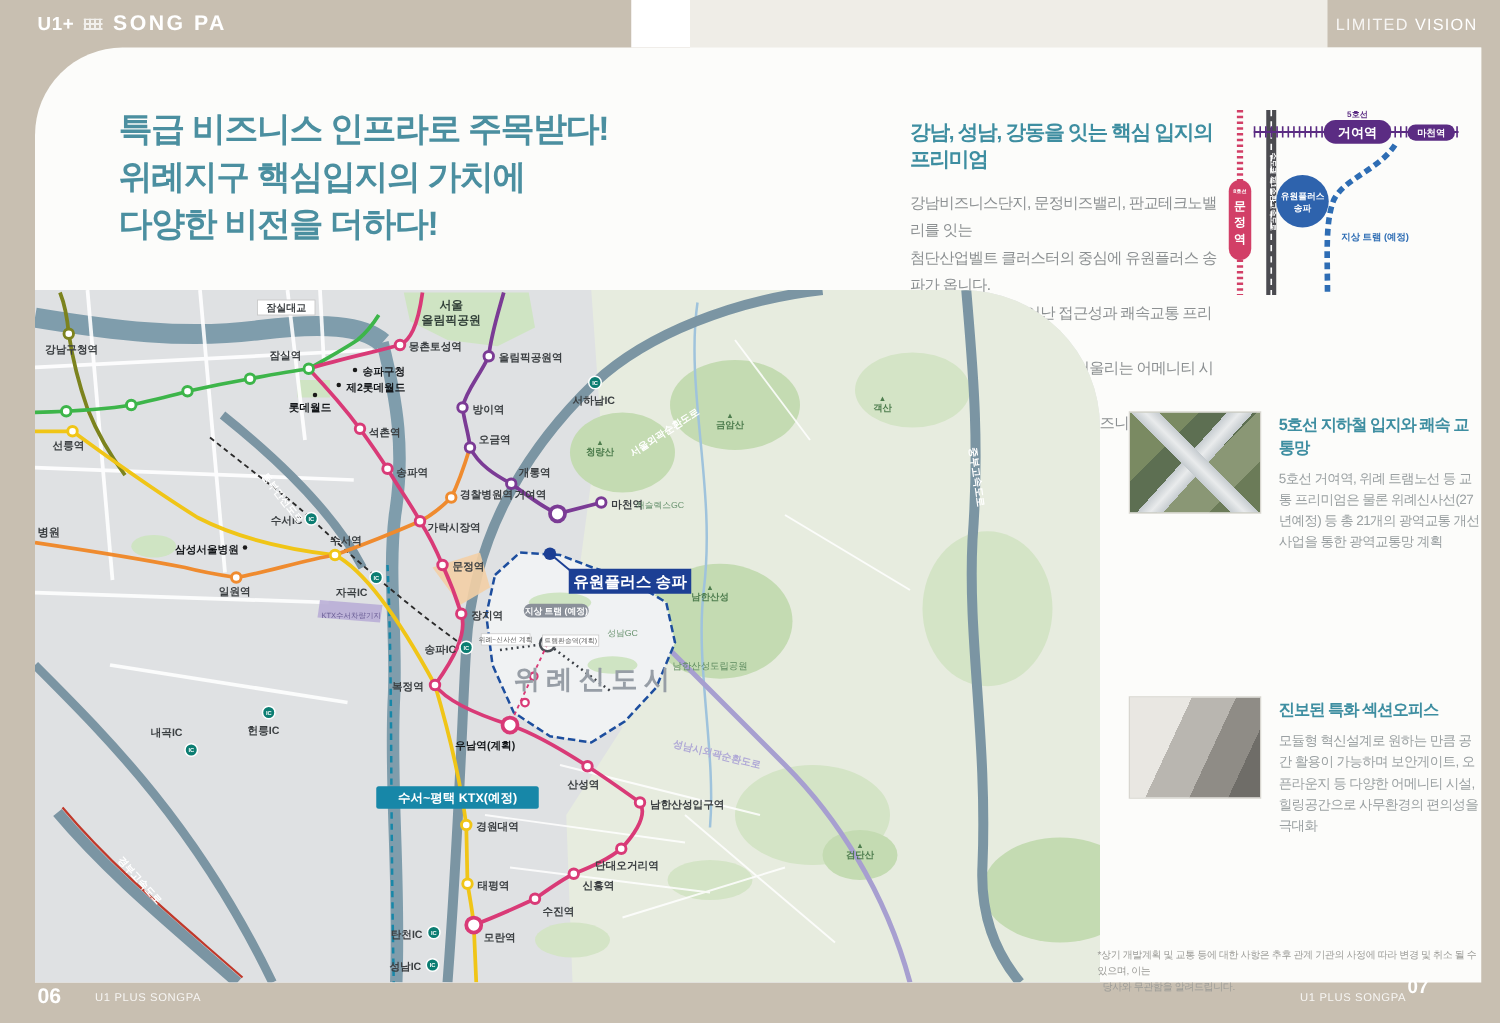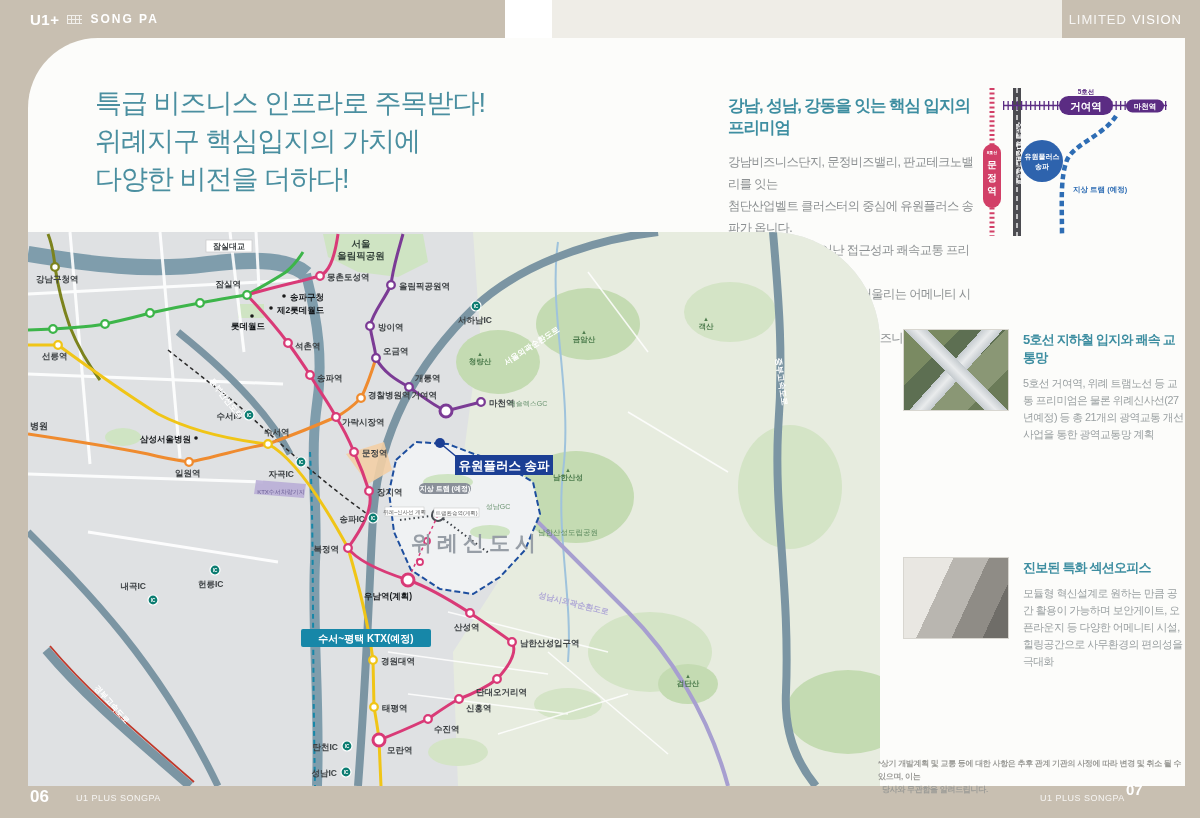--- a/index.html
+++ b/index.html
@@ -4,32 +4,32 @@
 <style>
   html,body{margin:0;padding:0;}
   body{font-family:"Liberation Sans","DejaVu Sans",sans-serif;}
   .page{position:relative;width:1200px;height:818px;background:#c8bfb1;overflow:hidden;}
 
   
   .topbar-left{position:absolute;left:0;top:0;width:505px;height:38px;display:flex;align-items:center;padding-left:30px;box-sizing:border-box;color:#fff;}
   .logo-main{font-size:15px;font-weight:700;letter-spacing:.5px;}
   .logo-dots{display:inline-block;width:15px;height:9px;margin:0 8px;opacity:.75;
     background-image:repeating-linear-gradient(90deg,#fff 0 1.5px,transparent 1.5px 4px),repeating-linear-gradient(0deg,#fff 0 1.5px,transparent 1.5px 4px);background-blend-mode:screen;}
-  .logo-sub{font-size:12px;font-weight:700;letter-spacing:2px;}
+  .logo-sub{font-size:17px;font-weight:700;letter-spacing:2px;}
   .top-sliver{position:absolute;left:505px;top:0;width:47px;height:38px;background:#ffffff;}
   .panel{position:absolute;left:552px;top:0;width:633px;height:248px;background:#efede7;}
   .limited-block{position:absolute;left:1062px;top:0;width:138px;height:38px;background:#c8bfb1;color:#fff;display:flex;align-items:center;justify-content:flex-end;padding-right:18px;box-sizing:border-box;font-size:13px;letter-spacing:1px;padding-left:34px;}
   .limited-light{font-weight:400;opacity:.85;margin-right:5px;}
   .limited-bold{font-weight:400;}
 
   
   .card{position:absolute;left:28px;top:38px;width:1157px;height:748px;background:#fcfcfa;border-radius:70px 0 0 0;}
 
   
-  .intro{position:absolute;left:95px;top:84px;color:#4b8fa0;font-weight:400;font-size:27px;line-height:38px;letter-spacing:-1px;}
+  .intro{position:absolute;left:95px;top:84px;color:#4b8fa0;font-weight:700;font-size:27px;line-height:38px;letter-spacing:-1px;}
 
   
   .premium{position:absolute;left:728px;top:95px;width:250px;}
   .premium-title{color:#3e8ea1;font-weight:700;font-size:16.5px;letter-spacing:-1px;margin-bottom:12px;}
   .premium-body{color:#8c9092;font-size:12.3px;line-height:22px;letter-spacing:-0.6px;}
 
   
   .diagram{position:absolute;left:975px;top:88px;width:192px;height:148px;}
 
   
@@ -47,21 +47,21 @@
   .ph1{background:
       linear-gradient(45deg,transparent 44%,#c6ccd0 44%,#e9ebec 50%,#c6ccd0 56%,transparent 56%),
       linear-gradient(-48deg,transparent 44%,#c6ccd0 44%,#e9ebec 50%,#c6ccd0 56%,transparent 56%),
       linear-gradient(135deg,#7a8a62 0 30%,#5d6f52 30% 55%,#8a9775 55% 78%,#6b7b58 78%);}
   .ph2{background:linear-gradient(180deg,#f1efec 0 48%,#dcdad6 48% 60%,#b7b4af 60% 100%);}
   .ph3{background:linear-gradient(115deg,#e9e7e2 0 35%,#b9b6b0 35% 60%,#8f8c86 60% 82%,#6f6d68 82%);}
   .feature-text{margin-left:14px;width:162px;}
   .feature-title{color:#3e8ea1;font-weight:700;font-size:13px;letter-spacing:-0.8px;margin:2px 0 8px 0;}
   .feature-body{color:#9aa0a2;font-size:10.8px;line-height:17px;letter-spacing:-0.5px;}
 
-  .footnote{position:absolute;left:878px;top:757px;width:305px;color:#9b9b97;font-size:8px;line-height:13px;letter-spacing:-0.3px;font-weight:bold;}
+  .footnote{position:absolute;left:878px;top:757px;width:305px;color:#9b9b97;font-size:8px;line-height:13px;letter-spacing:-0.3px;}
 
   .footer-left-page{position:absolute;left:30px;top:787px;color:#fff;font-size:17px;font-weight:700;}
   .footer-left-brand{position:absolute;left:76px;top:793px;color:rgba(255,255,255,.85);font-size:9px;letter-spacing:.5px;}
   .footer-right-brand{position:absolute;left:1040px;top:793px;color:rgba(255,255,255,.85);font-size:9px;letter-spacing:.5px;}
   .footer-right-page{position:absolute;left:1126px;top:781px;color:#fff;font-size:15px;font-weight:700;}
 </style>
 </head>
 <body>
 
 <div class="page">

